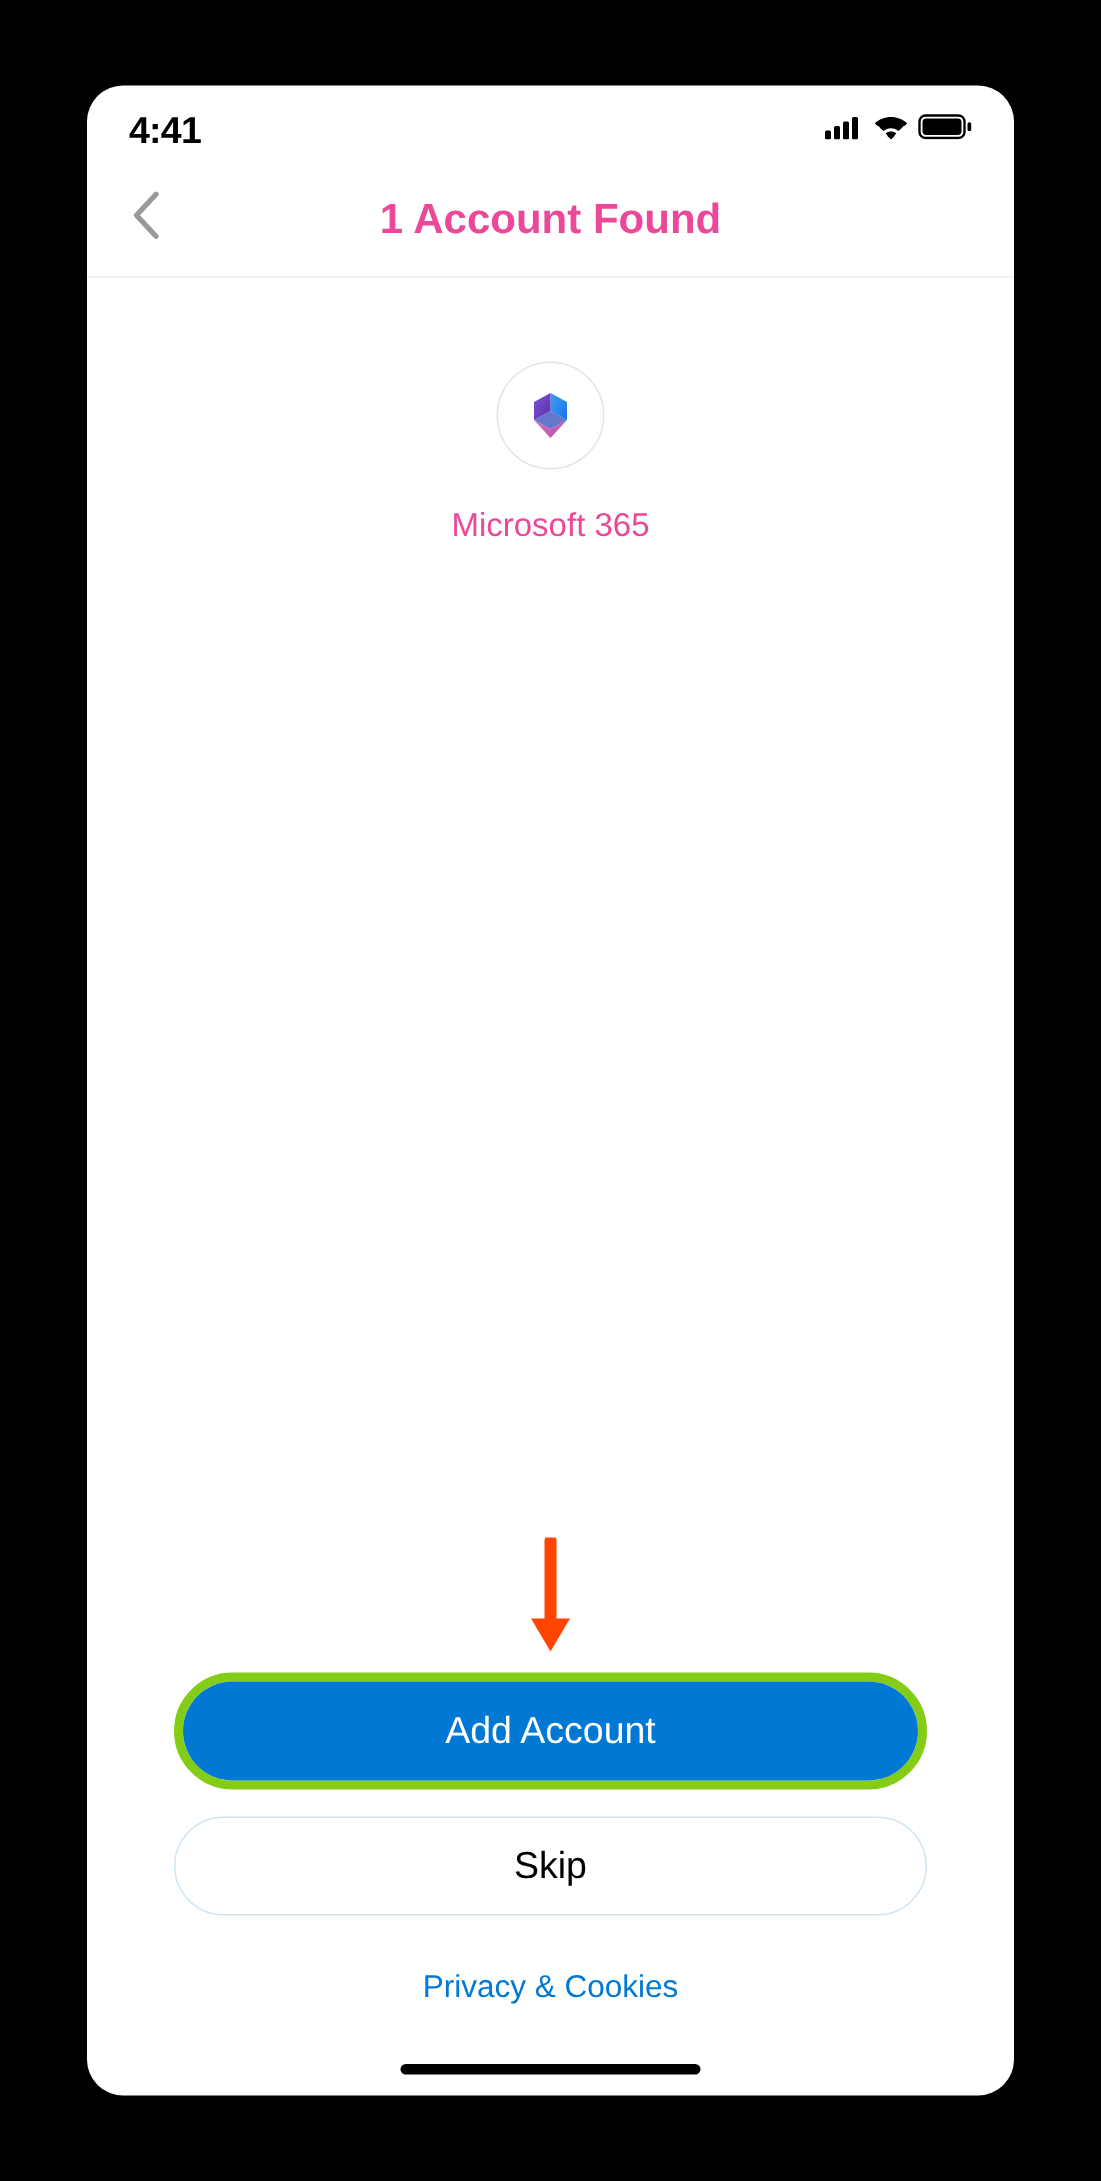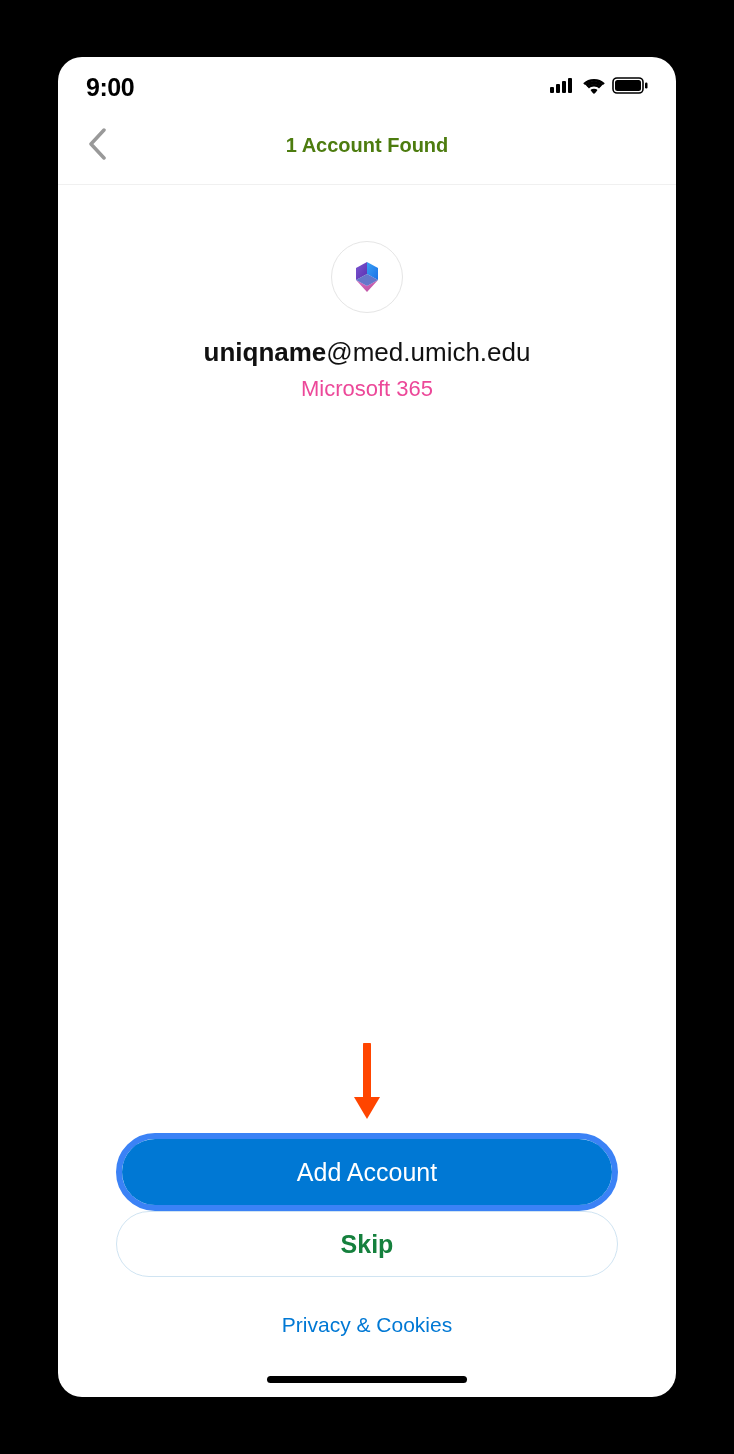--- a/index.html
+++ b/index.html
@@ -52,23 +52,23 @@
       position: absolute;
       left: 24px;
       top: 50%;
       transform: translateY(-50%);
       cursor: pointer;
       padding: 6px;
     }
     .page-title {
       width: 100%;
       text-align: center;
-      font-size: 20px;
+      font-size: 28px;
       font-weight: 700;
-      color: #4d7c0f;
+      color: #ec4899;
     }
     .content {
       position: absolute;
       top: 128px;
       left: 0;
       right: 0;
       bottom: 0;
       display: flex;
       flex-direction: column;
     }
@@ -103,43 +103,44 @@
       margin-top: auto;
       padding: 0 58px 30px;
       text-align: center;
     }
     .arrow-annotation {
       margin-bottom: 10px;
       display: flex;
       justify-content: center;
     }
     .btn-highlight-wrap {
-      border: 6px solid #3b82f6;
+      border: 6px solid #84cc16;
       border-radius: 40px;
       padding: 0;
+      margin-bottom: 18px;
     }
     .btn {
       display: block;
       width: 100%;
       height: 66px;
       border-radius: 34px;
       font-size: 25px;
       font-weight: 500;
       border: none;
       cursor: pointer;
     }
     .btn-primary {
       background: #0078d4;
       color: #fff;
     }
     .btn-secondary {
       background: #fff;
-      color: #15803d;
+      color: #000000;
       border: 1px solid #d0e4f2;
-      font-weight: 700;
+      font-weight: 400;
       margin-bottom: 36px;
     }
     .privacy-link {
       color: #0078d4;
       font-size: 21px;
       font-weight: 400;
       cursor: pointer;
       text-decoration: none;
       display: inline-block;
       margin-bottom: 30px;
@@ -154,21 +155,21 @@
       background: #000;
       border-radius: 4px;
     }
   </style>
 </head>
 <body>
 
 <div class="phone-frame">
 
   <div class="status-bar">
-    <div class="status-time">9:00</div>
+    <div class="status-time">4:41</div>
     <div class="status-icons">
       <span>
         <svg width="26" height="16" viewBox="0 0 26 16">
             <rect x="0" y="10" width="4" height="6" rx="1" fill="#000"></rect>
             <rect x="6" y="7" width="4" height="9" rx="1" fill="#000"></rect>
             <rect x="12" y="4" width="4" height="12" rx="1" fill="#000"></rect>
             <rect x="18" y="1" width="4" height="15" rx="1" fill="#000"></rect>
           </svg>
       </span>
       <span>
@@ -214,21 +215,20 @@
                 <stop offset="0%" stop-color="#d96fbf"></stop>
                 <stop offset="100%" stop-color="#b94fa0"></stop>
               </linearGradient>
           </defs>
           <path d="M18 3 L29 9 L29 21 L18 15 Z" fill="url(#g1)"></path>
           <path d="M18 3 L7 9 L7 21 L18 15 Z" fill="url(#g2)"></path>
           <path d="M7 21 L18 27 L29 21 L18 33 Z" fill="url(#g3)"></path>
           <path d="M7 21 L18 15 L29 21 L18 27 Z" fill="#4a5fc1" opacity="0.85"></path>
         </svg>
       </div>
-      <div class="account-email"><span class="uniq">uniqname</span><span>@med.umich.edu</span></div>
       <div class="account-type">Microsoft 365</div>
     </div>
 
     <div class="bottom-section">
       <div class="arrow-annotation">
         <svg width="34" height="80" viewBox="0 0 34 80">
           <line x1="17" y1="2" x2="17" y2="58" stroke="#ff4500" stroke-width="8" stroke-linecap="round"></line>
           <path d="M4 54 L17 76 L30 54 Z" fill="#ff4500"></path>
         </svg>
       </div>

